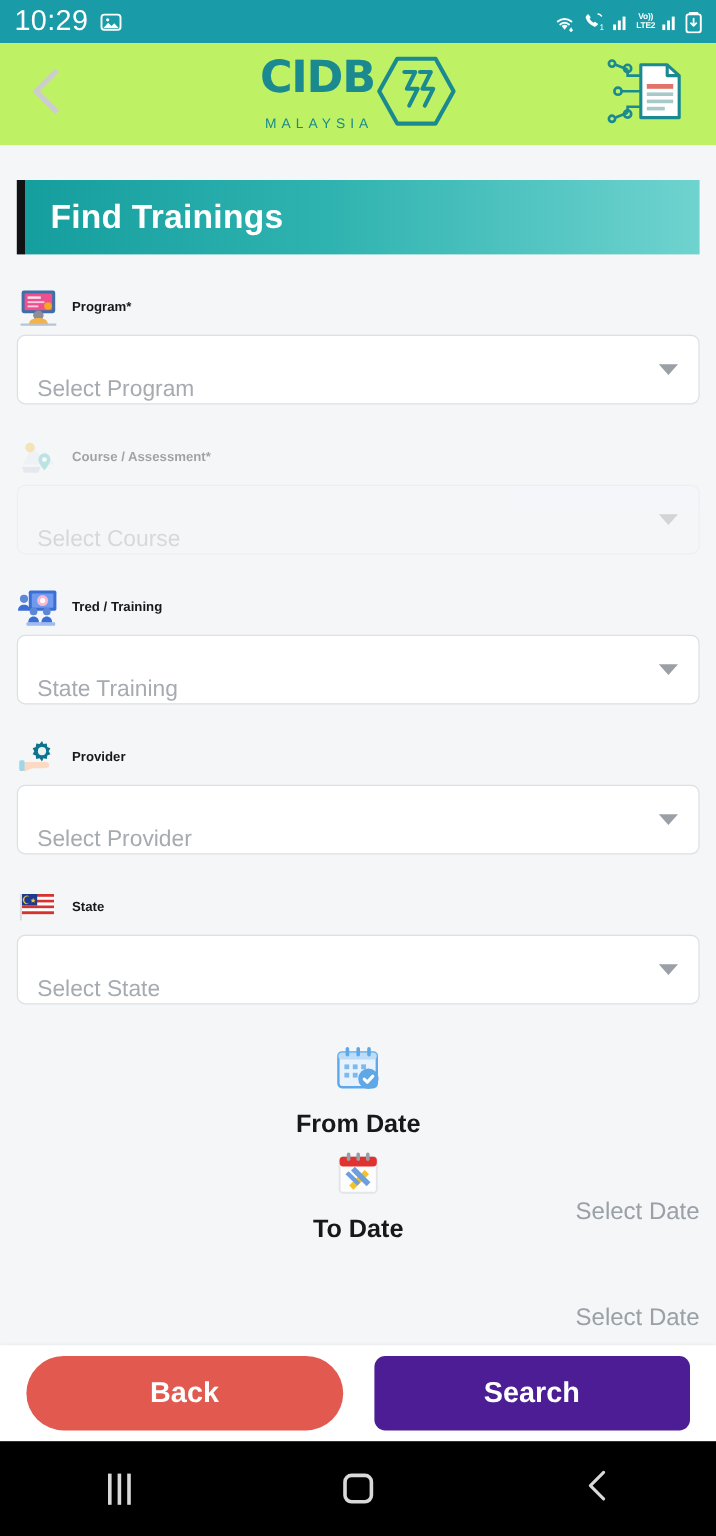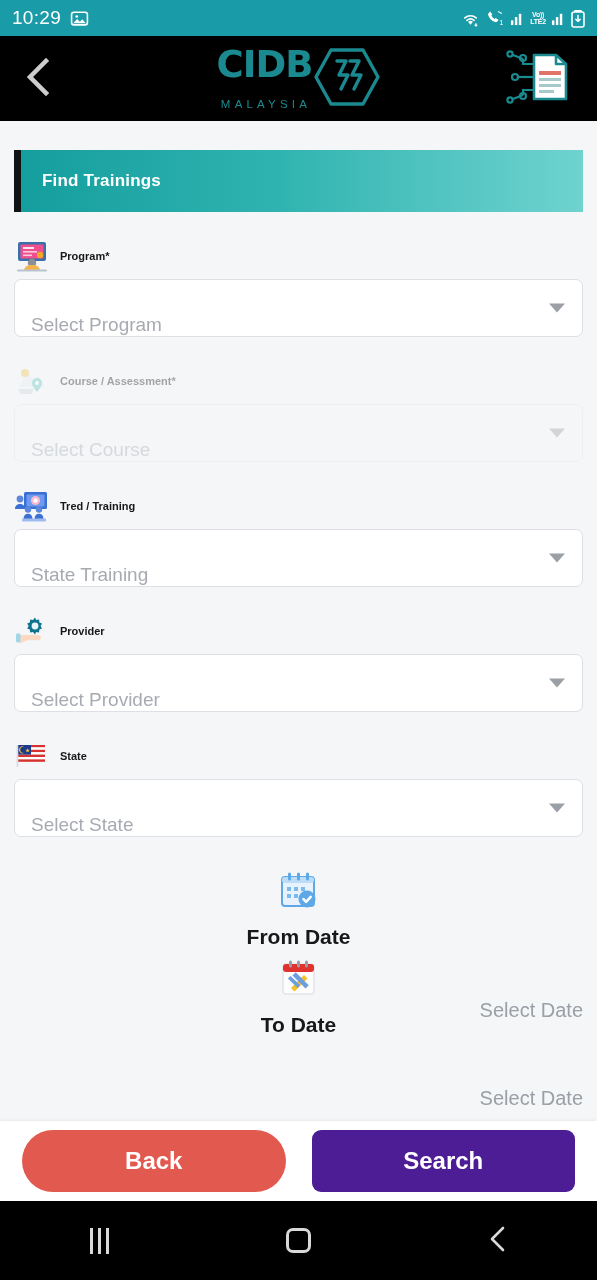--- a/index.html
+++ b/index.html
@@ -9,31 +9,31 @@
     background:#f4f6f8;
     overflow:hidden;
   }
   .phone { position:relative; width:597px; height:1280px; background:#f4f6f8; }
 
   
   .statusbar {
     height:36px; background:#1a9ba8; display:flex; align-items:center;
     padding:0 12px; color:#fff;
   }
-  .sb-time { font-size:19px; font-weight:400; letter-spacing:.3px; }
+  .sb-time { font-size:24px; font-weight:400; letter-spacing:.3px; }
   .sb-left { display:flex; align-items:center; gap:9px; flex:1; }
   .sb-right { display:flex; align-items:center; gap:5px; }
   .sb-ico { display:inline-flex; align-items:center; }
   .volte { font-size:7px; line-height:7px; text-align:center; font-weight:700; }
   .volte .v1 { display:block; letter-spacing:-.2px; }
   .volte .v2 { display:block; letter-spacing:-.2px; }
 
   
   .appbar {
-    height:85px; background:#000000; display:flex; align-items:center;
+    height:85px; background:#bef264; display:flex; align-items:center;
     padding:0 22px; position:relative;
   }
   .backbtn { width:44px; display:flex; align-items:center; justify-content:flex-start; }
   .logo-wrap { position:absolute; left:0; right:0; display:flex; justify-content:center; pointer-events:none; }
   .logo { display:flex; align-items:center; gap:2px; }
   .logo-txt { display:flex; flex-direction:column; align-items:center; line-height:1; }
   .logo-cidb {
     font-family:"DejaVu Sans", sans-serif;
     font-size:37px; font-weight:700; color:#1b8a90; letter-spacing:-1px;
   }
@@ -48,21 +48,21 @@
     position:absolute; top:121px; left:0; right:0; bottom:159px;
     background:#f4f6f8; overflow:hidden;
   }
 
   .banner {
     margin:29px 14px 0 14px; height:62px; display:flex; align-items:center;
     background:linear-gradient(90deg,#159e9e 0%, #2fb3b0 45%, #6fd3cf 100%);
     border-left:7px solid #111214;
   }
   .banner-title {
-    color:#ffffff; font-size:17px; font-weight:700; letter-spacing:.2px;
+    color:#ffffff; font-size:28px; font-weight:700; letter-spacing:.2px;
     padding-left:21px;
   }
 
   
   .field { padding:0 14px; margin-top:27px; }
   .field.disabled { opacity:.38; }
   .field-head { display:flex; align-items:center; gap:10px; height:34px; margin-bottom:6px; }
   .field-ico { width:36px; height:34px; display:flex; align-items:center; justify-content:center; flex:0 0 36px; }
   .field-label { font-size:11px; font-weight:700; color:#17181a; }
   .select {

